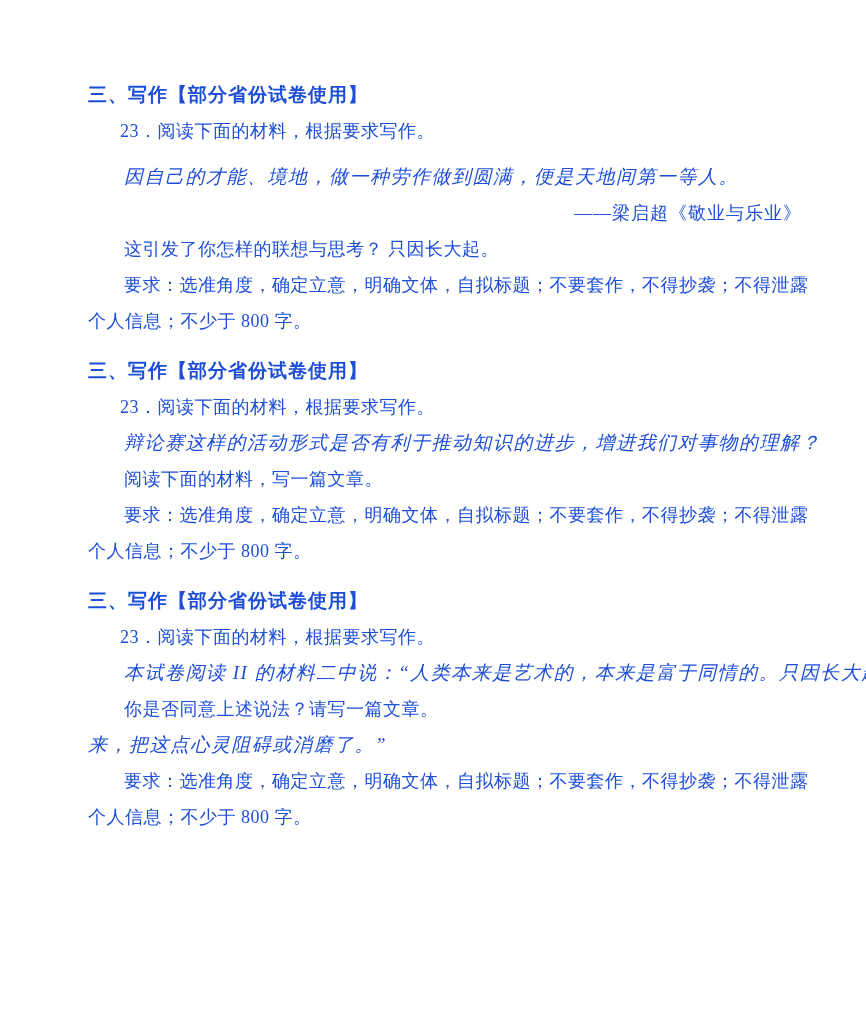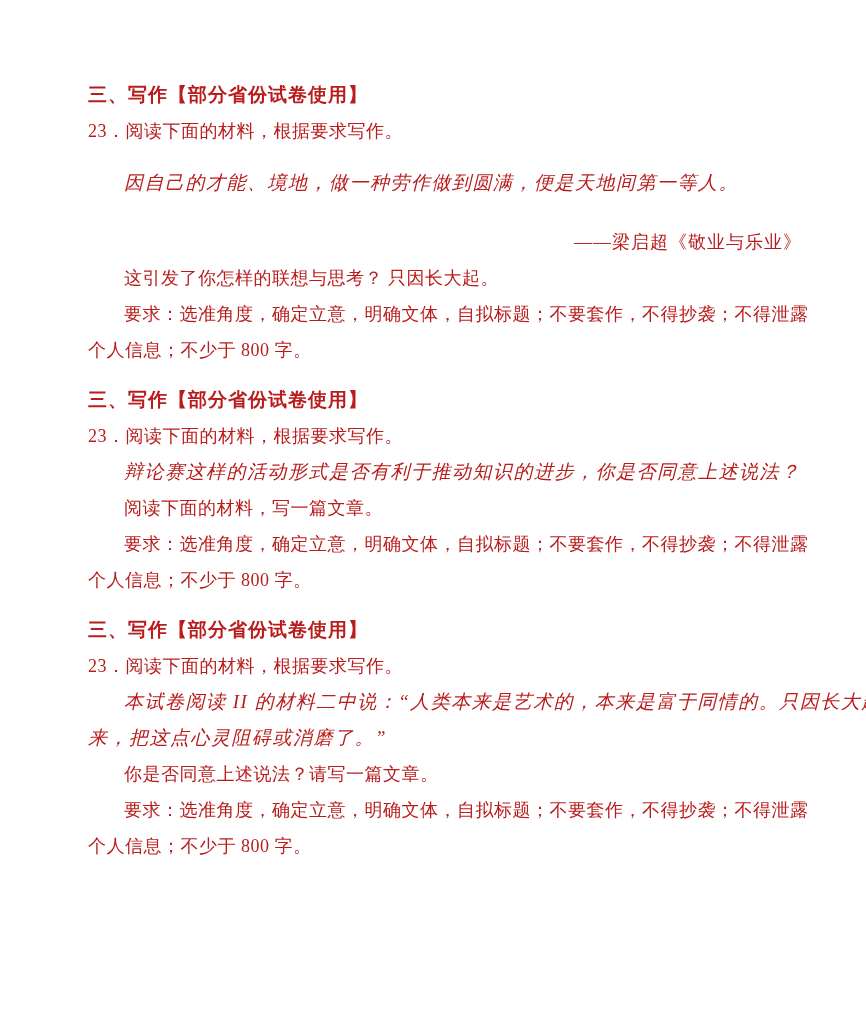--- a/index.html
+++ b/index.html
@@ -42,66 +42,66 @@
     padding-left: 36px;
   }
   .material {
     font-style: italic;
     font-size: 19px;
     letter-spacing: 1.5px;
   }
   .attribution {
     text-align: right;
     letter-spacing: 1px;
-    margin-top: 23px;
   }
   .mt-section {
     margin-top: 14px;
   }
   .mt-material {
-    margin-top: 16px;
+    margin-top: 10px;
   }
   .q-num {
     display: inline-block;
     min-width: 34px;
+    margin-left: 32px;
   }
 </style>
 </head>
 <body style="background: rgb(255, 255, 255);">
 
-<div class="page" style="background: rgb(255, 255, 255); color: #b91c1c;">
+<div class="page" style="background: rgb(255, 255, 255); color: #1d4ed8;">
 
   <section class="section">
     <h2 class="section-heading">三、写作【部分省份试卷使用】</h2>
     <div class="line">
       <span class="q-num">23．</span><span>阅读下面的材料，根据要求写作。</span>
     </div>
     <div class="line indent material mt-material">因自己的才能、境地，做一种劳作做到圆满，便是天地间第一等人。</div>
     <div class="line attribution">——梁启超《敬业与乐业》</div>
     <div class="line indent">这引发了你怎样的联想与思考？ 只因长大起。</div>
     <div class="line indent">要求：选准角度，确定立意，明确文体，自拟标题；不要套作，不得抄袭；不得泄露</div>
     <div class="line">个人信息；不少于 800 字。</div>
   </section>
 
   <section class="section">
     <h2 class="section-heading mt-section">三、写作【部分省份试卷使用】</h2>
     <div class="line">
       <span class="q-num">23．</span><span>阅读下面的材料，根据要求写作。</span>
     </div>
-    <div class="line indent material">辩论赛这样的活动形式是否有利于推动知识的进步，你是否同意上述说法？</div>
+    <div class="line indent material">辩论赛这样的活动形式是否有利于推动知识的进步，增进我们对事物的理解？</div>
     <div class="line indent">阅读下面的材料，写一篇文章。</div>
     <div class="line indent">要求：选准角度，确定立意，明确文体，自拟标题；不要套作，不得抄袭；不得泄露</div>
     <div class="line">个人信息；不少于 800 字。</div>
   </section>
 
   <section class="section">
     <h2 class="section-heading mt-section">三、写作【部分省份试卷使用】</h2>
     <div class="line">
       <span class="q-num">23．</span><span>阅读下面的材料，根据要求写作。</span>
     </div>
     <div class="line indent material">本试卷阅读 II 的材料二中说：“人类本来是艺术的，本来是富于同情的。只因长大起</div>
+    <div class="line indent">你是否同意上述说法？请写一篇文章。</div>
     <div class="line material">来，把这点心灵阻碍或消磨了。”</div>
-    <div class="line indent">你是否同意上述说法？请写一篇文章。</div>
     <div class="line indent">要求：选准角度，确定立意，明确文体，自拟标题；不要套作，不得抄袭；不得泄露</div>
     <div class="line">个人信息；不少于 800 字。</div>
   </section>
 
 </div>
 
 </body></html>

